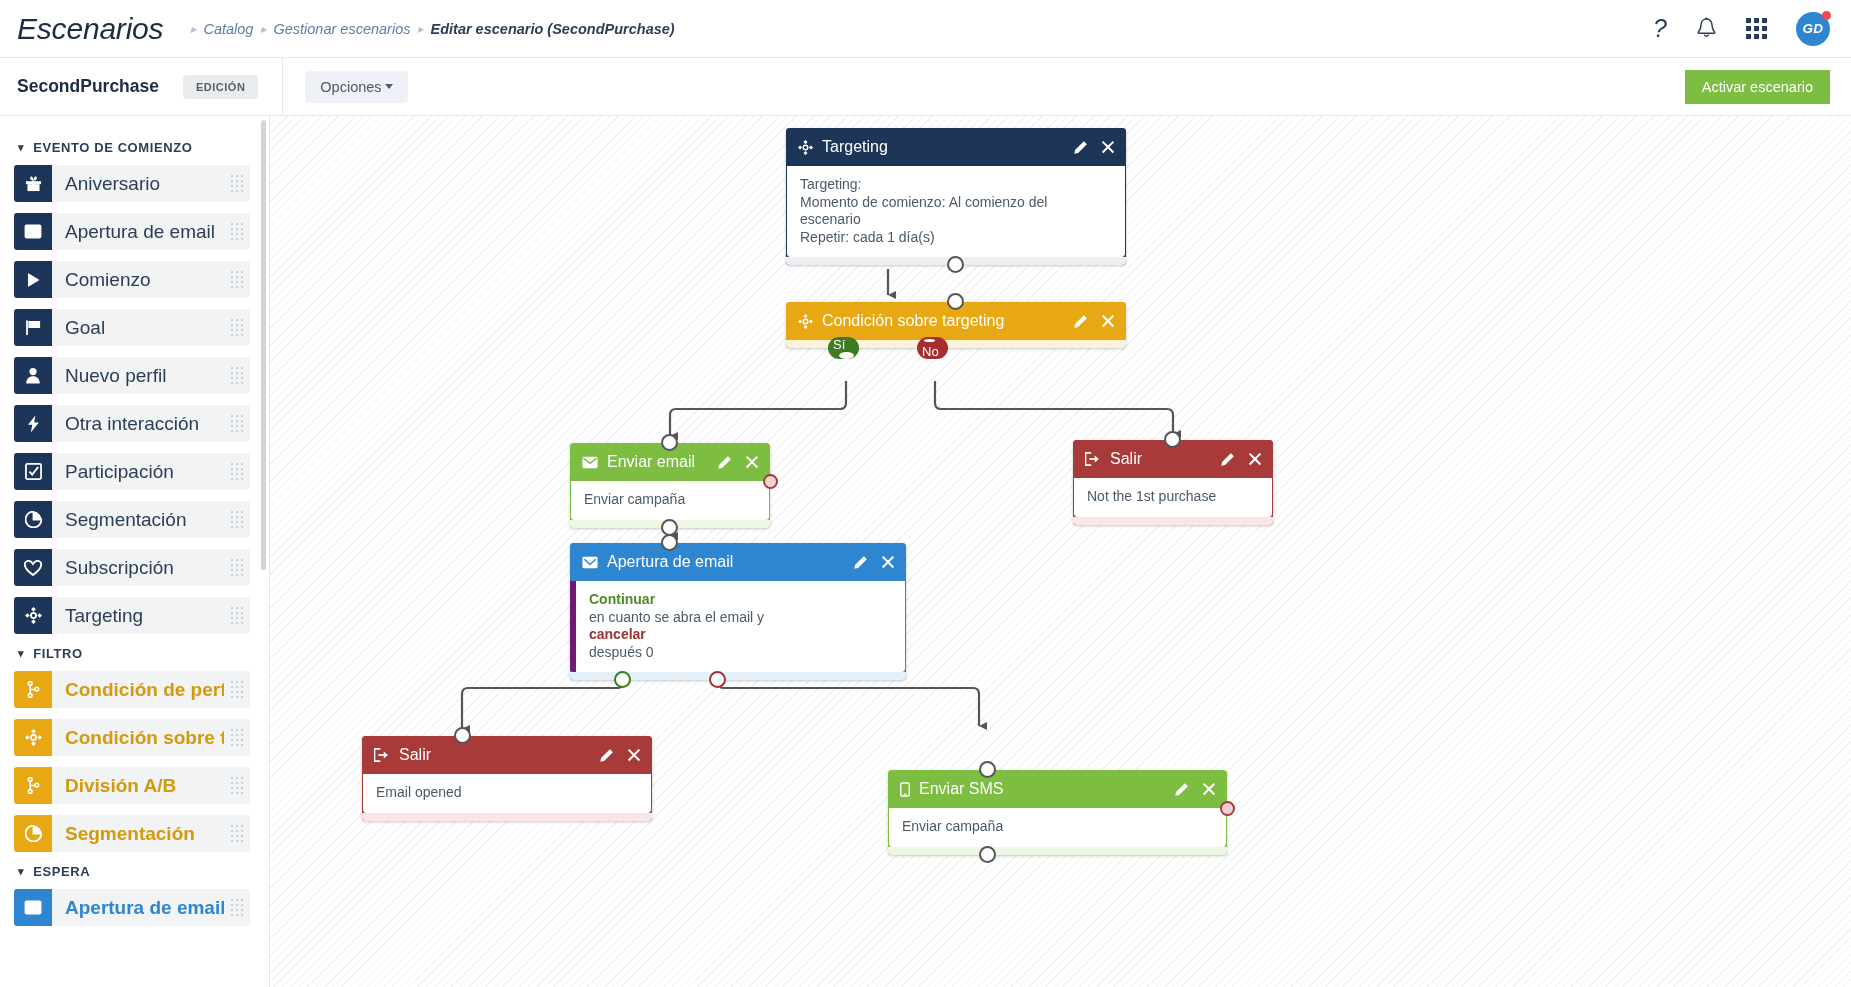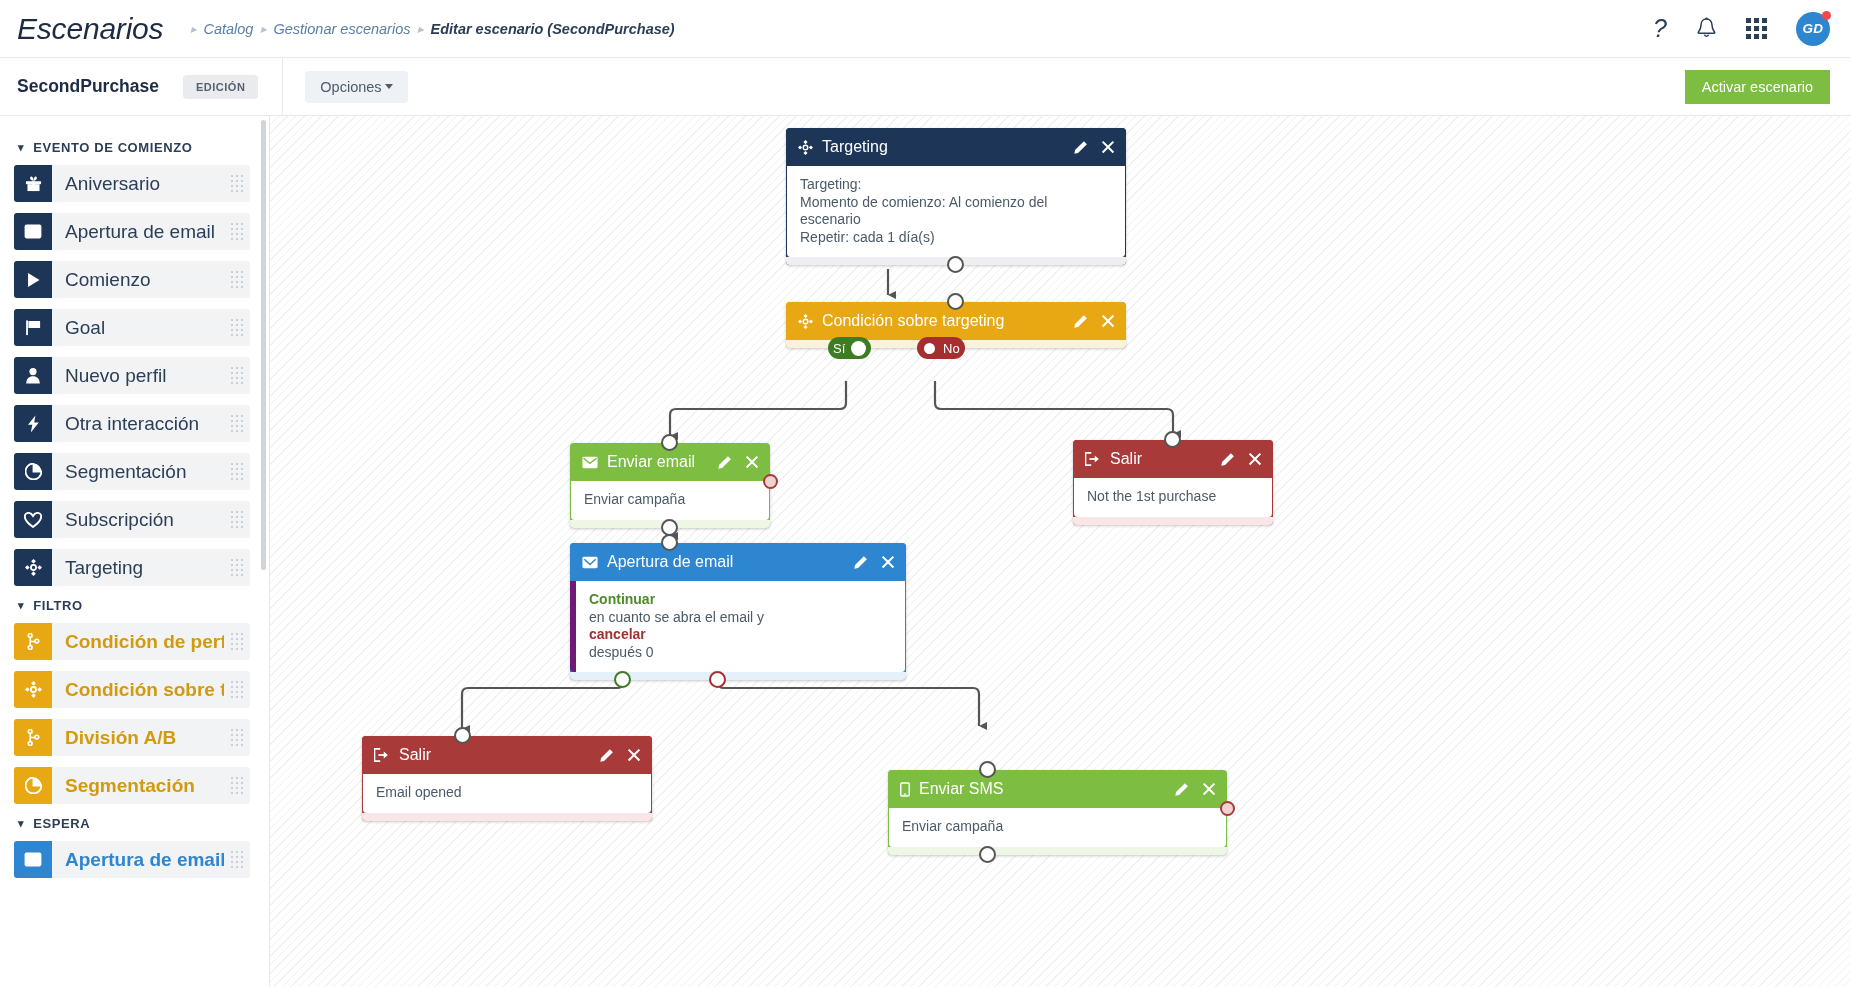--- a/index.html
+++ b/index.html
@@ -179,22 +179,22 @@
     position: absolute; width: 17px; height: 17px; border-radius: 50%;
     background: #fff; border: 2.5px solid #555; z-index: 5;
   }
   .port.p-green { border-color: #3e7c22; }
   .port.p-red { border-color: #a52f2f; }
   .port.p-pink { background: #f0d2d2; border-color: #a83a3a; width: 15px; height: 15px; }
 
   
   .branch {
     position: absolute; height: 22px; border-radius: 11px;
-    display: flex; align-items: center; color: #fff;
-    font-size: 13px; z-index: 6; padding: 0 5px;
+    display: flex; color: #fff;
+    font-size: 13px; z-index: 6; padding: 0 5px; flex-direction: column;
   }
   .branch.yes { background: #3e7c22; }
   .branch.no { background: #a52f2f; }
   .branch .bdot {
     width: 15px; height: 15px; border-radius: 50%; background: #fff;
     border: 2px solid transparent;
   }
   .branch.yes .bdot { margin-left: 6px; }
   .branch.no .bdot { margin-right: 6px; background: #fff; border-color: #a52f2f; }
 </style>
@@ -405,20 +405,45 @@
             <i></i>
             <i></i>
             <i></i>
             <i></i>
           </span>
         </span>
       </div>
       <div class="sb-item c-dark">
         <span class="sb-icon">
           <svg width="17" height="17" viewBox="0 0 18 18">
+            <rect x="1" y="1" width="16" height="16" rx="1.6" fill="none" stroke="#fff" stroke-width="1.9"></rect>
+            <path d="M4.6 9.2 L7.6 12.2 L14 4.2" fill="none" stroke="#fff" stroke-width="2"></path>
+          </svg>
+        </span>
+        <span class="sb-label">Participación</span>
+        <span class="sb-grip">
+          <span class="grip-dots">
+            <i></i>
+            <i></i>
+            <i></i>
+            <i></i>
+            <i></i>
+            <i></i>
+            <i></i>
+            <i></i>
+            <i></i>
+            <i></i>
+            <i></i>
+            <i></i>
+          </span>
+        </span>
+      </div>
+      <div class="sb-item c-dark">
+        <span class="sb-icon">
+          <svg width="17" height="17" viewBox="0 0 18 18">
             <path d="M9 9 L9 0.6 A8.4 8.4 0 0 1 17.4 9 Z" fill="#fff"></path>
             <path d="M9 9 L17.4 9 A8.4 8.4 0 1 1 9 0.6 Z" fill="none" stroke="#fff" stroke-width="1.9"></path>
           </svg>
         </span>
         <span class="sb-label">Segmentación</span>
         <span class="sb-grip">
           <span class="grip-dots">
             <i></i>
             <i></i>
             <i></i>

